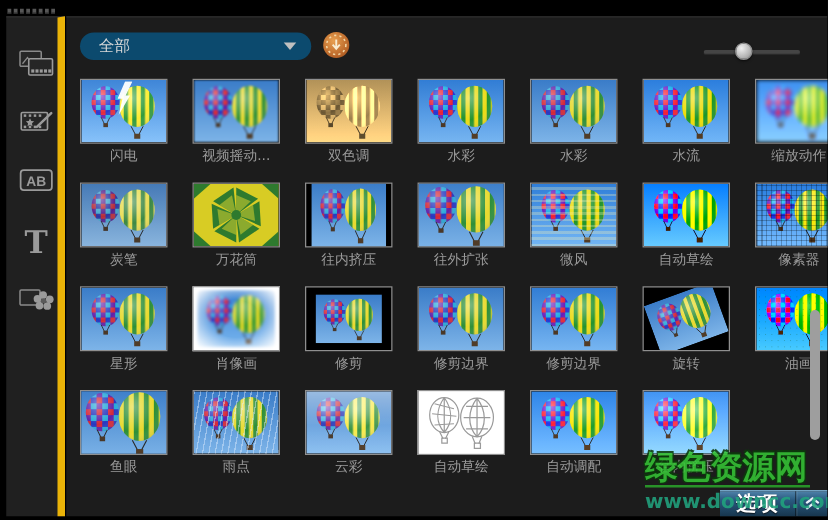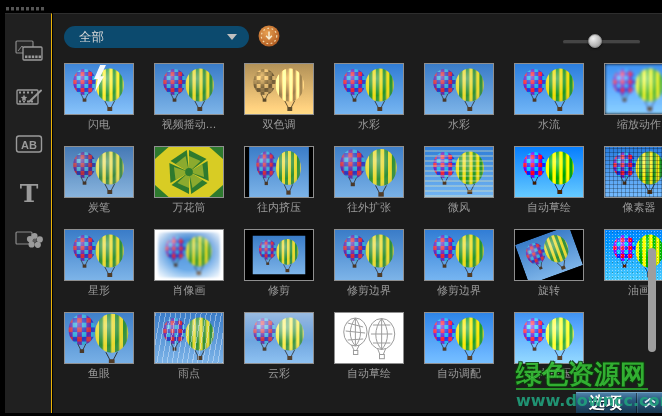--- a/index.html
+++ b/index.html
@@ -6,21 +6,21 @@
   html,body { width:662px; height:416px; background:#000; overflow:hidden;
     font-family:"DejaVu Sans","Liberation Sans",sans-serif; }
   #stage { position:relative; width:662px; height:416px; background:#000; }
 
   
   .dots { position:absolute; left:6px; top:7px; display:flex; gap:2px; }
   .dots i { width:3px; height:4px; background:#565656; border-bottom:1px solid #2a2a2a; }
 
   
   #sidebar { position:absolute; left:5px; top:13px; width:47px; bottom:3px;
-    background:#202020; border-top:1px solid #2e2e2e; border-right:1px solid #eab308; }
+    background:#202020; border-top:1px solid #2e2e2e; border-right:6px solid #eab308; }
   .side-tab { position:absolute; left:0; width:47px; height:34px;
     display:flex; align-items:center; justify-content:center; cursor:pointer; }
   .side-tab svg { display:block; }
   .fx-text { font-size:17px; font-weight:bold; font-style:italic; color:#ead23c;
     letter-spacing:.5px; text-shadow:0 0 4px rgba(234,210,60,.55); }
   .fx-notch { position:absolute; left:38px; top:50%; margin-top:-8px; width:0; height:0;
     border-top:8px solid transparent; border-bottom:8px solid transparent;
     border-right:9px solid #0e0e0e; }
 
   

